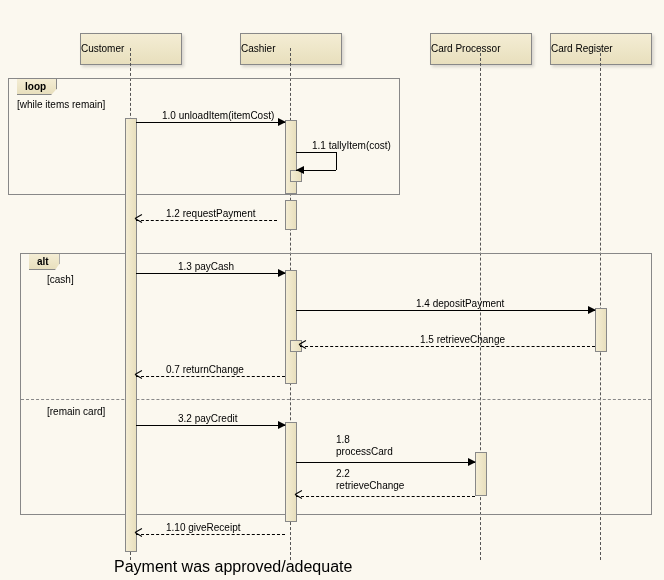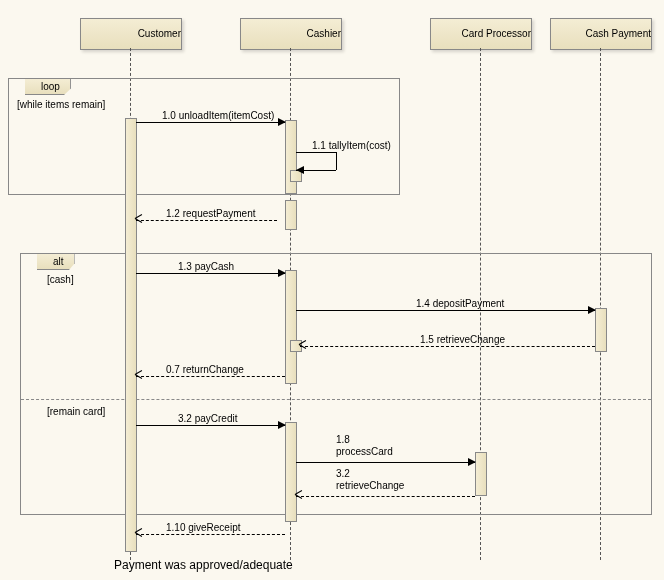--- a/index.html
+++ b/index.html
@@ -1,46 +1,46 @@
 <!DOCTYPE html>
 <html><head>
 <meta charset="utf-8">
 <style>
 body { margin: 0; padding: 0; background: #fbf8ef; font-family: Arial, sans-serif; font-size: 10px; color: #000; }
 .canvas { position: relative; width: 664px; height: 580px; background: #fbf8ef; }
-.lifeline-head { position: absolute; top: 18px; width: 100px; height: 30px; background: linear-gradient(to bottom, #f4edd4, #e8dfbd); border: 1px solid #888; text-align: right; line-height: 30px; box-shadow: 2px 2px 3px rgba(0,0,0,0.15); }
+.lifeline-head { position: absolute; top: 33px; width: 100px; height: 30px; background: linear-gradient(to bottom, #f4edd4, #e8dfbd); border: 1px solid #888; text-align: left; line-height: 30px; box-shadow: 2px 2px 3px rgba(0,0,0,0.15); }
 .lifeline { position: absolute; top: 48px; width: 0; border-left: 1px dashed #555; }
 .frame { position: absolute; border: 1px solid #888; background: transparent; }
-.frame-label { position: absolute; top: 0; left: 16px; background: linear-gradient(to bottom,#f4edd4,#e8dfbd); border-right: 1px solid #888; border-bottom: 1px solid #888; padding: 2px 10px 2px 16px; font-weight: normal; clip-path: polygon(0 0,100% 0,100% 60%,85% 100%,0 100%); }
+.frame-label { position: absolute; top: 0; left: 8px; background: linear-gradient(to bottom,#f4edd4,#e8dfbd); border-right: 1px solid #888; border-bottom: 1px solid #888; padding: 2px 10px 2px 8px; font-weight: bold; clip-path: polygon(0 0,100% 0,100% 60%,85% 100%,0 100%); }
 .guard { position: absolute; font-size: 10px; }
 .activation { position: absolute; width: 10px; background: linear-gradient(to right,#f4edd4,#e8dfbd); border: 1px solid #888; }
 .msg { position: absolute; height: 12px; }
 .msg-line { position: absolute; top: 10px; height: 0; border-top: 1px solid #000; width: 100%; }
 .msg-line.dashed { border-top: 1px dashed #000; }
 .msg-label { position: absolute; top: -2px; font-size: 10px; white-space: nowrap; }
 .arrow-r { position: absolute; right: -1px; top: 6px; width: 0; height: 0; border-left: 8px solid #000; border-top: 4px solid transparent; border-bottom: 4px solid transparent; }
 .arrow-l-open { position: absolute; left: -1px; top: 4px; width: 8px; height: 8px; }
 .arrow-l-open::before { content:""; position:absolute; width:8px; height:0; border-top:1px solid #000; transform: rotate(-30deg); transform-origin: left; top:4px; }
 .arrow-l-open::after { content:""; position:absolute; width:8px; height:0; border-top:1px solid #000; transform: rotate(30deg); transform-origin: left; top:4px; }
 .divider { position: absolute; left: 0; right: 0; border-top: 1px dashed #888; }
-.note { position: absolute; font-size: 12px; }
+.note { position: absolute; font-size: 16px; }
 .self-call { position: absolute; }
 .self-call .h1 { position: absolute; top: 0; left: 0; height: 0; border-top: 1px solid #000; width: 40px; }
 .self-call .v { position: absolute; top: 0; left: 40px; width: 0; border-left: 1px solid #000; height: 18px; }
 .self-call .h2 { position: absolute; top: 18px; left: 0; height: 0; border-top: 1px solid #000; width: 40px; }
 .self-call .ar { position: absolute; top: 14px; left: 0; width:0; height:0; border-right: 8px solid #000; border-top:4px solid transparent; border-bottom:4px solid transparent; }
 </style>
 </head>
 <body>
 <div class="canvas">
 
 <div class="lifeline-head" style="left:80px">Customer</div>
 <div class="lifeline-head" style="left:240px">Cashier</div>
 <div class="lifeline-head" style="left:430px">Card Processor</div>
-<div class="lifeline-head" style="left:550px">Cash Payment</div>
+<div class="lifeline-head" style="left:550px">Card Register</div>
 
 <div class="lifeline" style="left:130px; height:512px"></div>
 <div class="lifeline" style="left:290px; height:512px"></div>
 <div class="lifeline" style="left:480px; height:512px"></div>
 <div class="lifeline" style="left:600px; height:512px"></div>
 
 <div class="frame" style="left:8px; top:78px; width:390px; height:115px">
   <div class="frame-label">loop</div>
   <div class="guard" style="left:8px; top:20px">[while items remain]</div>
 </div>
@@ -113,21 +113,21 @@
 </div>
 
 <div class="msg" style="left:296px; top:444px; width:179px">
   <div class="msg-label" style="left:40px; top:-10px">1.8</div>
   <div class="msg-label" style="left:40px; top:2px">processCard</div>
   <div class="msg-line" style="top:18px"></div>
       <div class="arrow-r" style="top:14px"></div>
 </div>
 
 <div class="msg" style="left:296px; top:478px; width:179px">
-  <div class="msg-label" style="left:40px; top:-10px">3.2</div>
+  <div class="msg-label" style="left:40px; top:-10px">2.2</div>
   <div class="msg-label" style="left:40px; top:2px">retrieveChange</div>
   <div class="msg-line dashed" style="top:18px"></div>
       <div class="arrow-l-open" style="top:12px"></div>
 </div>
 
 <div class="msg" style="left:136px; top:524px; width:149px">
   <div class="msg-label" style="left:30px">1.10 giveReceipt</div>
   <div class="msg-line dashed"></div>
       <div class="arrow-l-open"></div>
 </div>

